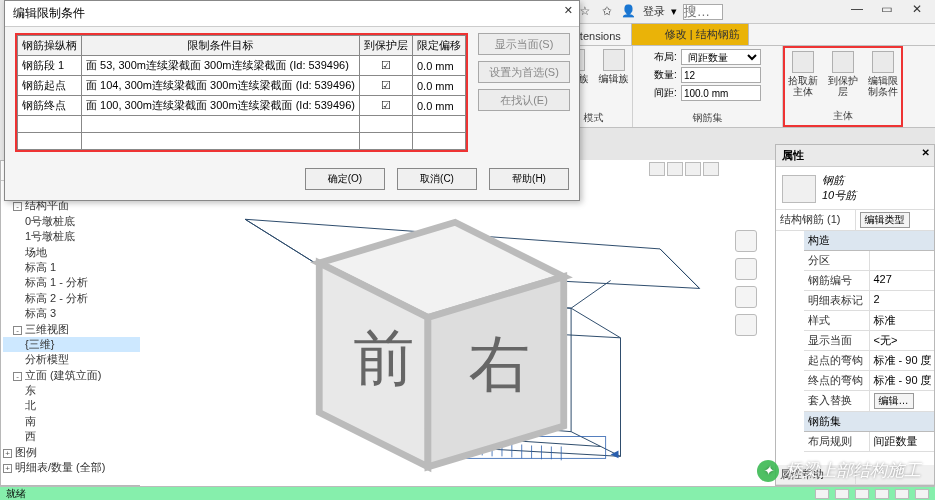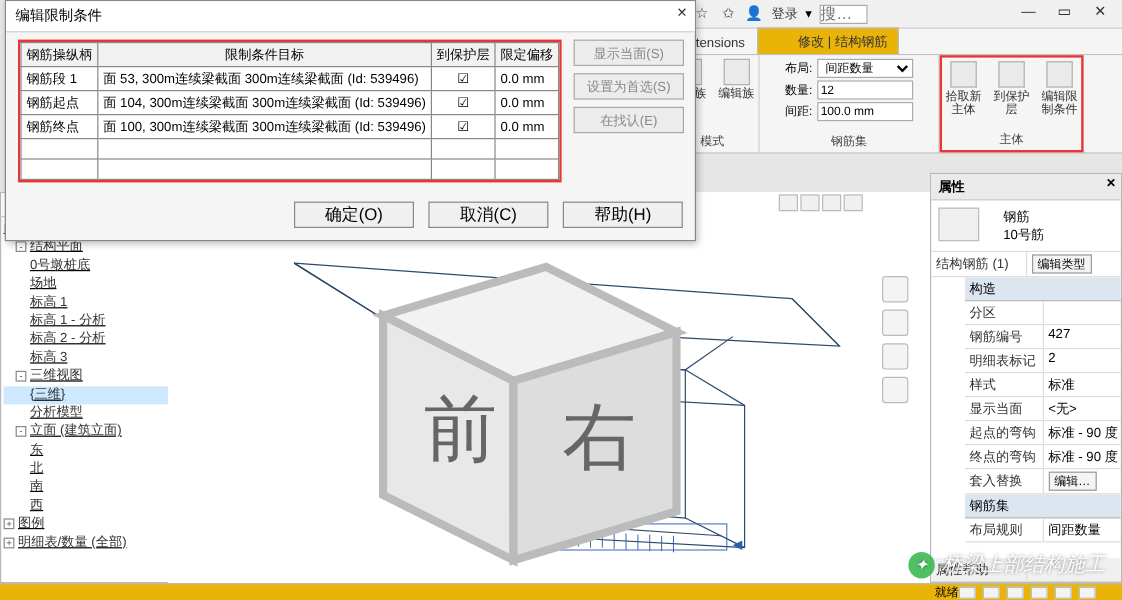--- a/index.html
+++ b/index.html
@@ -26,69 +26,69 @@
   .rbtn { display:flex; flex-direction:column; align-items:center; gap:2px; width:34px; }
   .rbtn .ricon { width:22px; height:22px; border:1px solid #b0b0b0; background:#eaeaea; }
   .rbtn span { font-size:10px; color:#333; line-height:1.1; text-align:center; }
   .rpanel-label { font-size:10px; color:#444; padding-top:2px; }
   .form-rows { display:flex; flex-direction:column; gap:2px; font-size:10px; }
   .form-rows div { display:flex; gap:4px; align-items:center; }
   .form-rows input,.form-rows select { height:16px; font-size:10px; border:1px solid #aaa; background:#fff; padding:0 2px;}
   .highlight-panel { border:2px solid #e33; }
 
   
-  .browser { position:absolute; top:160px; left:0; width:160px; bottom:14px; background:#fff; border:1px solid #b8b8b8; overflow:hidden;text-decoration:underline; }
+  .browser { position:absolute; top:160px; left:0; width:160px; bottom:14px; background:#fff; border:1px solid #b8b8b8; overflow:hidden; }
   .browser-header { background:#fff; border-bottom:1px solid #ccc; padding:2px 4px; font-size:11px; position:relative;}
   .browser-close { position:absolute; right:2px; top:1px; font-size:10px; color:#555;}
   .tree { padding:2px 2px; font-size:11px; color:#333; line-height:1.4; }
   .tree .n { white-space:nowrap; }
   .tree .i1 { padding-left:10px; } .tree .i2 { padding-left:22px; }
   .tree .exp { display:inline-block; width:9px; height:9px; border:1px solid #888; margin-right:3px; text-align:center; font-size:8px; line-height:8px; color:#555; }
   .tree .sel { background:#cde8ff; }
 
   
   .props { position:absolute; top:144px; right:0; width:160px; bottom:14px; background:#fff; border:1px solid #b8b8b8; font-size:11px; display:flex; flex-direction:column; }
   .props-title { background:#eaeaea; border-bottom:1px solid #ccc; padding:3px 6px; font-weight:bold; position:relative; }
   .props-title .x { position:absolute; right:4px; top:2px; font-size:10px;}
-  .props-typeimg { display:flex; align-items:flex-start; gap:20px; padding:6px; border-bottom:1px solid #ddd; }
+  .props-typeimg { display:flex; align-items:flex-end; gap:6px; padding:6px; border-bottom:1px solid #ddd;font-style:italic; }
   .props-typeimg .thumb { width:34px; height:28px; border:1px solid #bbb; background:#f0f0f0; }
   .props-row { display:flex; border-bottom:1px solid #ddd;justify-content:space-between; }
   .props-row .k, .props-row .v { padding:2px 4px; flex:1; overflow:hidden; white-space:nowrap; }
   .props-row .k { border-right:1px solid #ddd; color:#333; }
   .props-section { background:#dce6f0; font-weight:normal; padding:2px 4px; border-bottom:1px solid #bbb; }
   .props-btn { border:1px solid #999; background:#f4f4f4; font-size:10px; padding:0 4px; }
   .props-scroll { overflow-y:auto; flex:1;margin-left:28px; }
 
   
   .view { position:absolute; top:160px; left:140px; right:160px; bottom:14px; background:#fff; }
   .view svg { width:100%; height:100%; }
   .vcube { position:absolute; top:8px; right:16px; width:52px; height:48px; }
   .vnav { position:absolute; top:70px; right:18px; width:22px; display:flex; flex-direction:column; gap:6px; }
   .vnav div { width:22px; height:22px; border:1px solid #bbb; background:#f4f4f4; border-radius:3px; }
   .vtools-top { position:absolute; top:2px; right:56px; display:flex; gap:2px;}
   .vtools-top div { width:16px; height:14px; border:1px solid #bbb; background:#f0f0f0; }
 
   
-  .status { position:absolute; left:0; right:0; bottom:0; height:14px; background:#eab308; border-top:1px solid #bbb; font-size:10px; padding:0 22px; display:flex; align-items:center; justify-content:flex-end;}
+  .status { position:absolute; left:0; right:0; bottom:0; height:14px; background:#86efac; border-top:1px solid #bbb; font-size:10px; padding:0 6px; display:flex; align-items:center; justify-content:space-between;}
   .status .r { display:flex; gap:6px; }
   .status .r div { width:14px; height:10px; border:1px solid #bbb; background:#f4f4f4; }
 
   
   .dialog { position:absolute; top:0; left:4px; width:576px; background:#f5f5f5; border:1px solid #888; box-shadow:2px 2px 6px rgba(0,0,0,.25); }
   .dlg-title { background:#fff; padding:4px 8px; font-size:12px; border-bottom:1px solid #ccc; position:relative;}
   .dlg-title .x { position:absolute; right:6px; top:3px; font-size:11px; color:#333; }
   .dlg-body { padding:6px 10px 10px; display:flex; gap:10px; }
   .dlg-table-wrap { border:2px solid #e33; }
   .dlg-table { border-collapse:collapse; background:#fff; font-size:11px; }
   .dlg-table th, .dlg-table td { border:1px solid #888; padding:2px 4px; text-align:left; white-space:nowrap; }
   .dlg-table th { background:#f2f2f2; font-weight:normal; text-align:center; }
   .dlg-side { display:flex; flex-direction:column; gap:6px; }
   .side-btn { width:92px; height:22px; border:1px solid #a8a8a8; background:#ececec; color:#888; font-size:11px; }
   .dlg-footer { padding:6px 10px 10px; display:flex; gap:12px; justify-content:flex-end; }
-  .dlg-btn { width:100px; height:22px; border:1px solid #888; background:#f0f0f0; font-size:14px; }
+  .dlg-btn { width:80px; height:22px; border:1px solid #888; background:#f0f0f0; font-size:10px; }
 
   
   .wm { position:absolute; right:14px; bottom:18px; color:#fff; font-size:17px; font-style:italic; text-shadow:0 0 3px rgba(0,0,0,.5); display:flex; align-items:center; gap:6px; opacity:.9;}
   .wm .wicon { width:22px; height:22px; border-radius:50%; background:#3cba54; display:flex; align-items:center; justify-content:center; color:#fff; font-size:13px;}
 </style>
 </head>
 <body>
 
 <div class="titlebar">
   <span class="q">👓</span>
@@ -162,20 +162,21 @@
 
 <div class="browser">
   <div class="browser-header">
      <span>属性</span>
      <span class="browser-close">✕</span>
   </div>
   <div class="tree">
     <div class="n">⊡ 视图 (全部)</div>
     <div class="n i1"><span class="exp">-</span><span>结构平面</span></div>
     <div class="n i2">0号墩桩底</div>
+    <div class="n i2">1号墩桩底</div>
     <div class="n i2">场地</div>
     <div class="n i2">标高 1</div>
     <div class="n i2">标高 1 - 分析</div>
     <div class="n i2">标高 2 - 分析</div>
     <div class="n i2">标高 3</div>
     <div class="n i1"><span class="exp">-</span><span>三维视图</span></div>
     <div class="n i2 sel">{三维}</div>
     <div class="n i2">分析模型</div>
     <div class="n i1"><span class="exp">-</span><span>立面 (建筑立面)</span></div>
     <div class="n i2">东</div>

